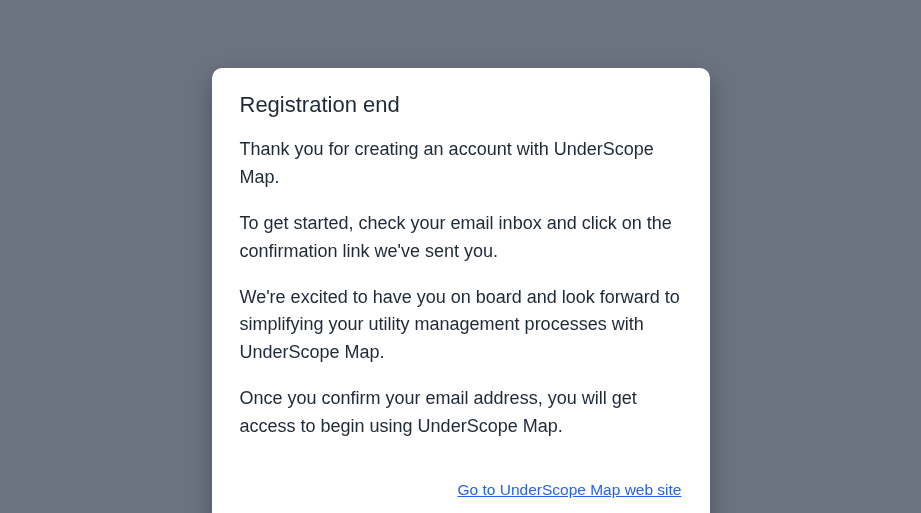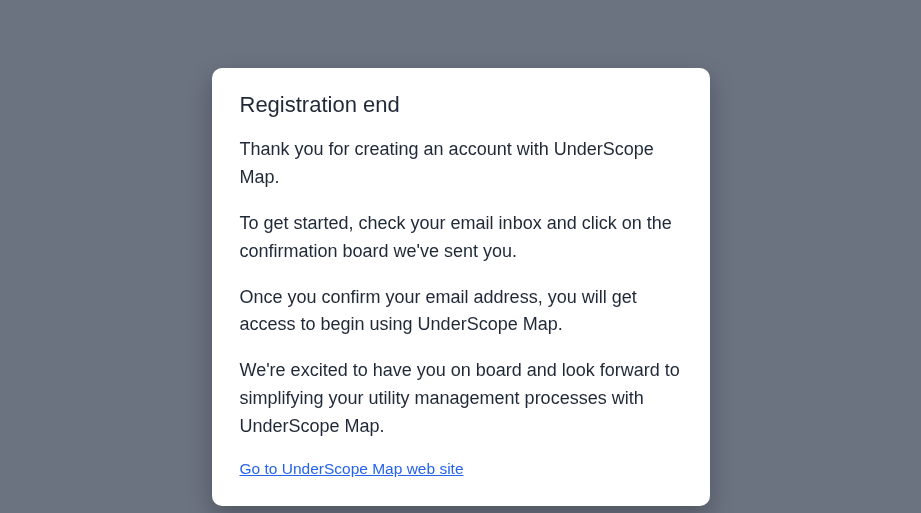--- a/index.html
+++ b/index.html
@@ -31,35 +31,35 @@
       color: #1f2937;
       margin-bottom: 18px;
     }
     .card-text {
       font-size: 18px;
       color: #1f2937;
       line-height: 1.55;
       margin-bottom: 18px;
     }
     .link-wrap {
-      text-align: left;
-      margin-top: 19px;
+      text-align: right;
+      margin-top: 40px;
     }
     .link {
       color: #2563eb;
       text-decoration: underline;
       font-size: 15.5px;
       cursor: pointer;
     }
   </style>
 </head>
 <body>
 
 <div class="card">
   <h1 class="card-title">Registration end</h1>
   <p class="card-text">Thank you for creating an account with UnderScope Map.</p>
-  <p class="card-text">To get started, check your email inbox and click on the confirmation board we've sent you.</p>
+  <p class="card-text">To get started, check your email inbox and click on the confirmation link we've sent you.</p>
+  <p class="card-text">We're excited to have you on board and look forward to simplifying your utility management processes with UnderScope Map.</p>
   <p class="card-text">Once you confirm your email address, you will get access to begin using UnderScope Map.</p>
-  <p class="card-text">We're excited to have you on board and look forward to simplifying your utility management processes with UnderScope Map.</p>
   <div class="link-wrap">
     <a class="link">Go to UnderScope Map web site</a>
   </div>
 </div>
 
 </body></html>

